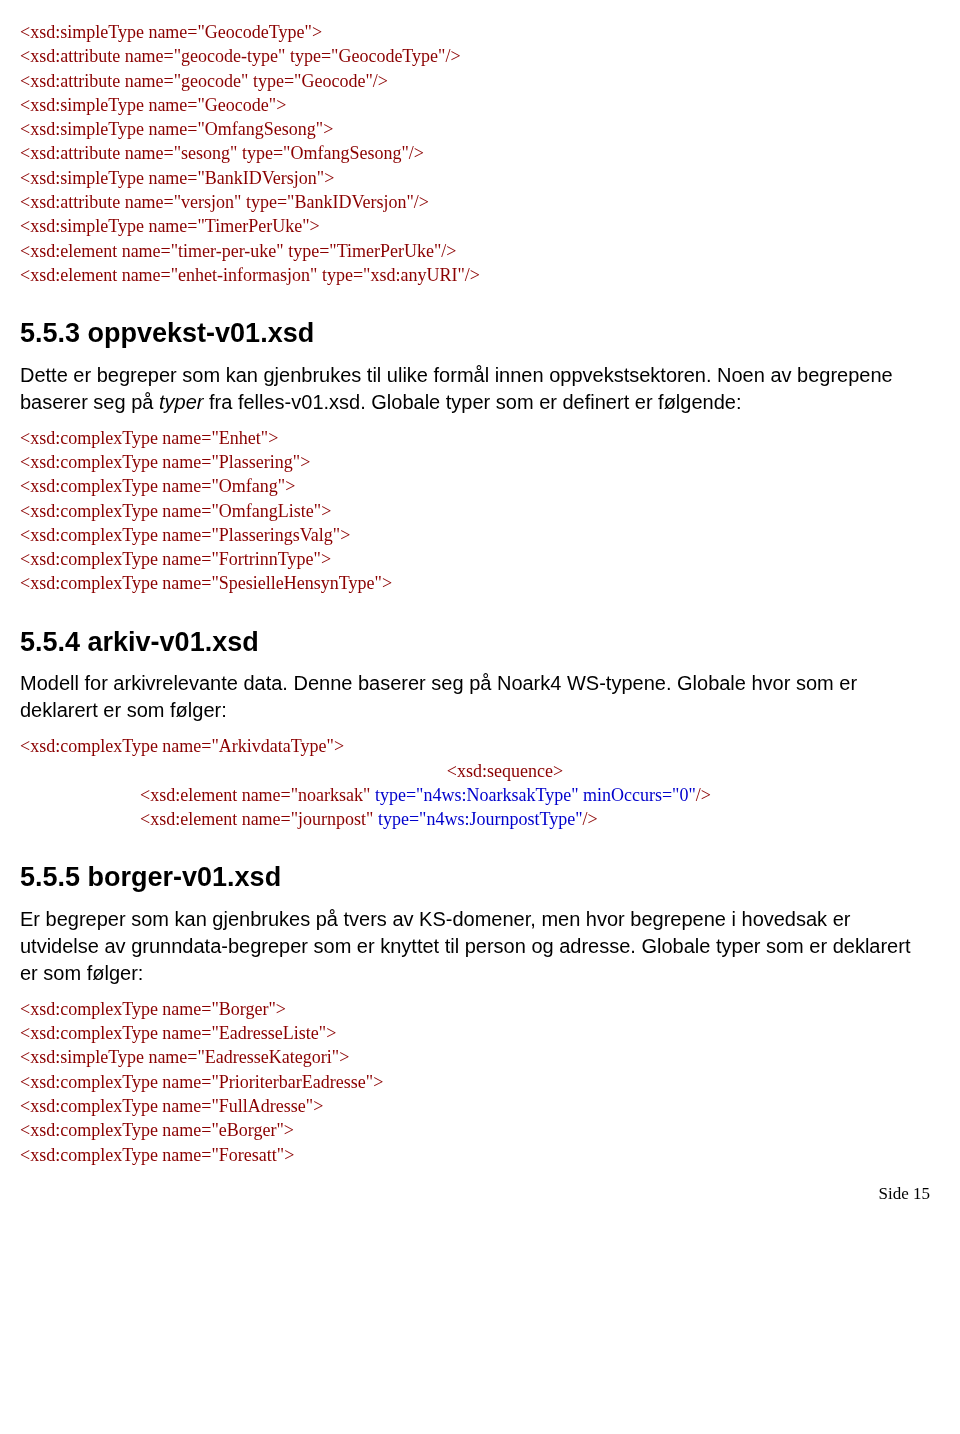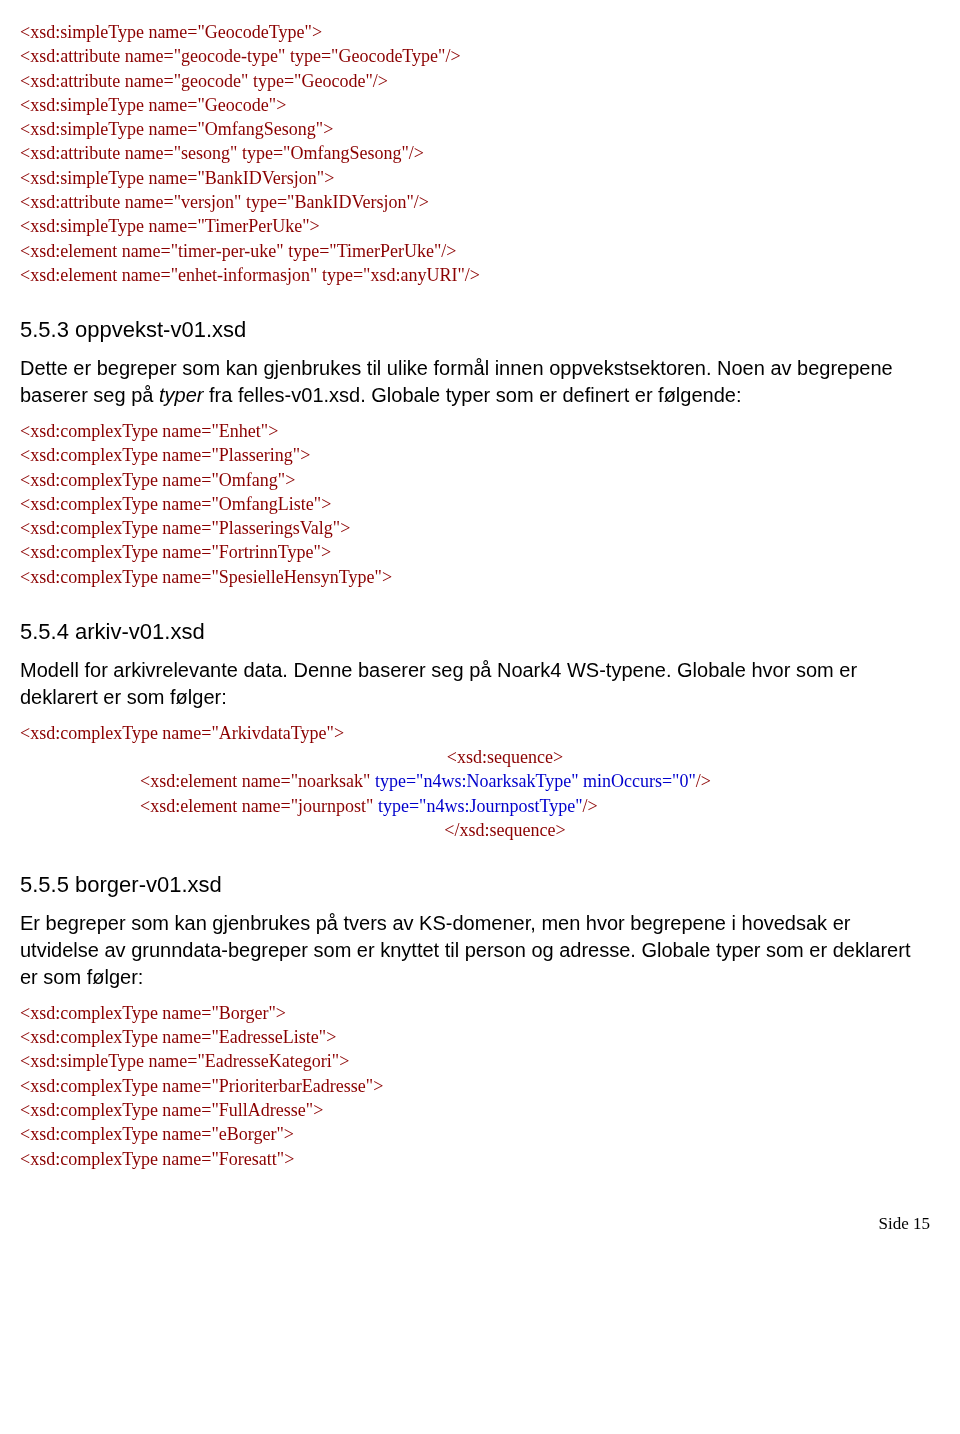--- a/index.html
+++ b/index.html
@@ -14,36 +14,36 @@
     line-height: 1.35;
   }
   .code-red { color: #8B0000; font-family: "Times New Roman", serif; font-size: 18px; }
   .code-blue { color: #0000CC; font-family: "Times New Roman", serif; font-size: 18px; }
   .code-block { margin: 0 0 8px 0; }
   .code-line { display: block; }
   .indent-1 { padding-left: 60px; text-align: center; }
   .indent-2 { padding-left: 120px; }
   h2 {
     font-family: Arial, Helvetica, sans-serif;
-    font-weight: normal;
-    font-size: 22px;
+    font-weight: bold;
+    font-size: 27px;
     margin: 28px 0 10px 0;
   }
   .para {
     font-family: Verdana, Geneva, sans-serif;
     font-size: 20px;
     margin: 4px 0 10px 0;
     line-height: 1.35;
   }
   .italic { font-style: italic; }
   .page-num {
     text-align: right;
     font-family: "Times New Roman", serif;
     font-size: 17px;
-    margin-top: 42px;
+    margin-top: 16px;
   }
 </style>
 </head>
 <body>
 
 <div class="code-block">
   <span class="code-line code-red">&lt;xsd:simpleType name="GeocodeType"&gt;</span>
   <span class="code-line code-red">&lt;xsd:attribute name="geocode-type" type="GeocodeType"/&gt;</span>
   <span class="code-line code-red">&lt;xsd:attribute name="geocode" type="Geocode"/&gt;</span>
   <span class="code-line code-red">&lt;xsd:simpleType name="Geocode"&gt;</span>
@@ -76,21 +76,20 @@
 
 <div class="code-block">
   <span class="code-line code-red">&lt;xsd:complexType name="ArkivdataType"&gt;</span>
   <span class="code-line code-red indent-1">&lt;xsd:sequence&gt;</span>
   <span class="code-line indent-2">
     <span class="code-red">&lt;xsd:element name="noarksak" </span><span class="code-blue">type="n4ws:NoarksakType" </span><span class="code-blue">minOccurs="0"</span><span class="code-red">/&gt;</span>
   </span>
   <span class="code-line indent-2">
     <span class="code-red">&lt;xsd:element name="journpost" </span><span class="code-blue">type="n4ws:JournpostType"</span><span class="code-red">/&gt;</span>
   </span>
-  <span class="code-line code-red indent-1">&lt;/xsd:sequence&gt;</span>
 </div>
 
 <h2>5.5.5   borger-v01.xsd</h2>
 <p class="para">Er begreper som kan gjenbrukes på tvers av KS-domener, men hvor begrepene i hovedsak er utvidelse av grunndata-begreper som er knyttet til person og adresse. Globale typer som er deklarert er som følger:</p>
 
 <div class="code-block">
   <span class="code-line code-red">&lt;xsd:complexType name="Borger"&gt;</span>
   <span class="code-line code-red">&lt;xsd:complexType name="EadresseListe"&gt;</span>
   <span class="code-line code-red">&lt;xsd:simpleType name="EadresseKategori"&gt;</span>
   <span class="code-line code-red">&lt;xsd:complexType name="PrioriterbarEadresse"&gt;</span>

